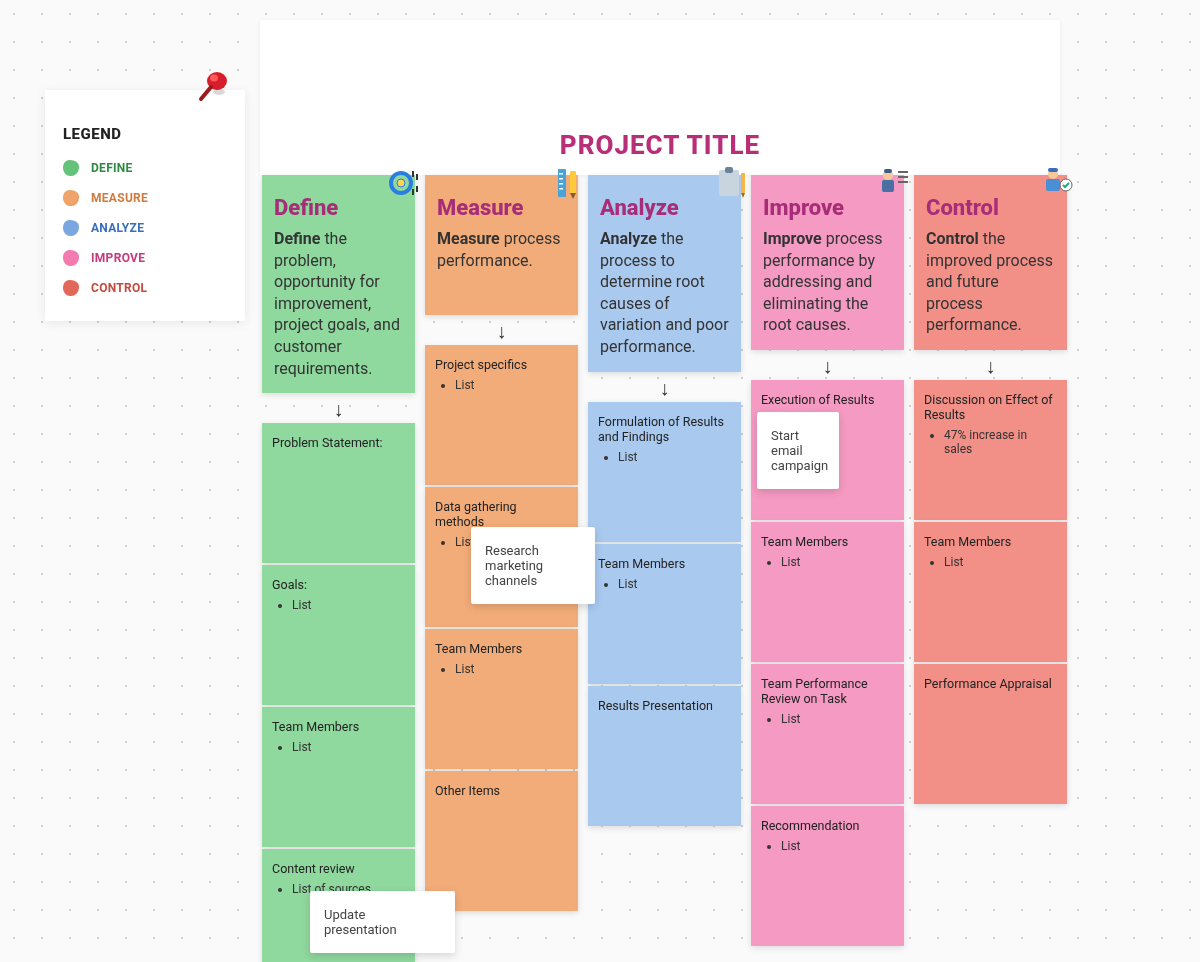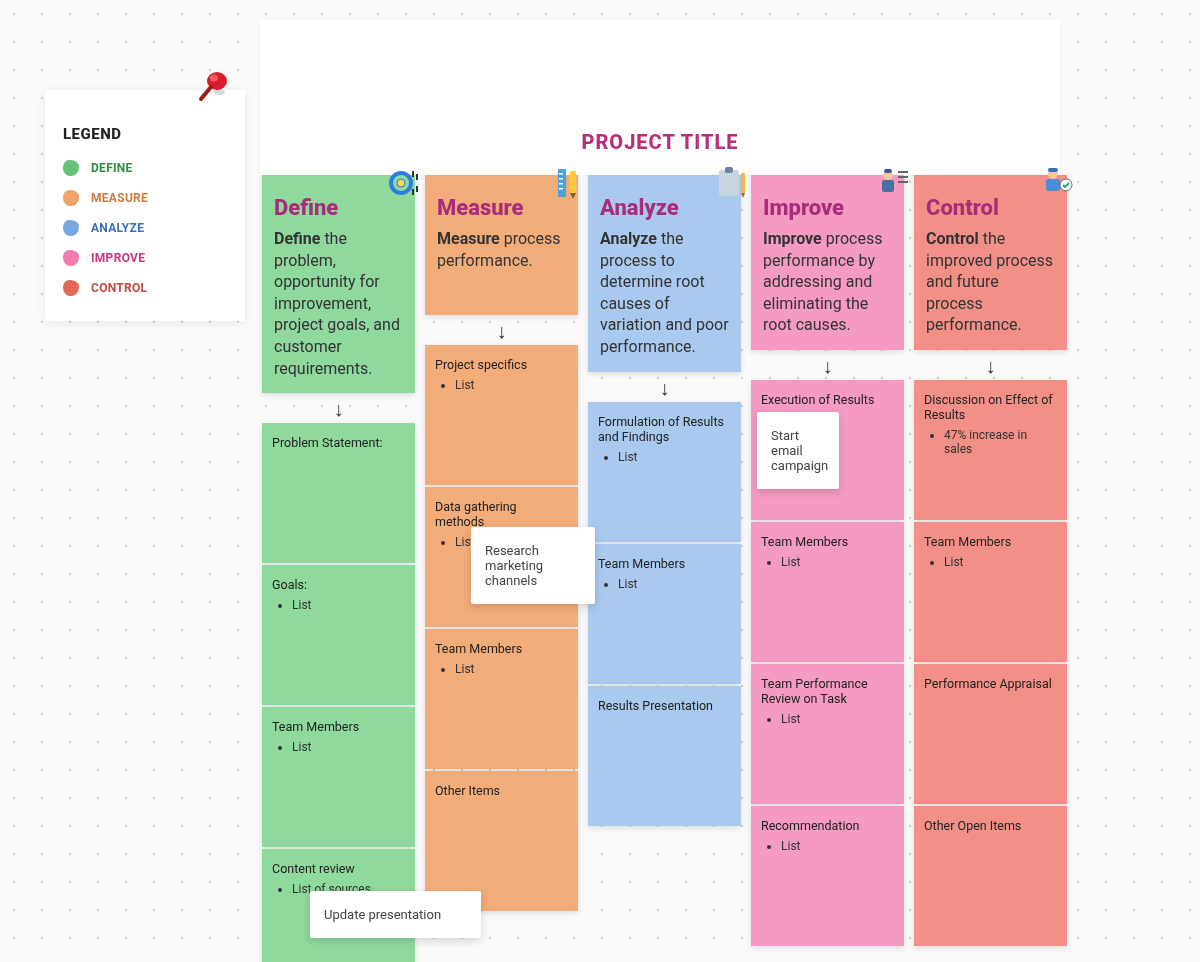--- a/index.html
+++ b/index.html
@@ -21,21 +21,21 @@
     height: 155px;
     background: #fff;
     box-shadow: 0 1px 4px rgba(0,0,0,0.05);
   }
   .project-title {
     position: absolute;
     top: 130px;
     left: 260px;
     right: 140px;
     text-align: center;
-    font-size: 20px;
+    font-size: 26px;
     font-weight: 800;
     letter-spacing: 1px;
     color: #b82e78;
   }
 
   
   .legend {
     position: absolute;
     left: 45px;
     top: 90px;
@@ -224,21 +224,21 @@
       <div class="cell-title">Team Members</div>
       <ul>
           <li>List</li>
         </ul>
     </div>
     <div class="cell bg-define">
       <div class="cell-title">Content review</div>
       <ul>
           <li>List of sources</li>
         </ul>
-      <div class="sticky" style="left:48px; top:42px; width:171px;">Update presentation</div>
+      <div class="sticky" style="left:48px; top:42px; width:145px;">Update presentation</div>
     </div>
   </div>
 
   <div class="col">
     <div class="col-header bg-measure">
       <div class="col-icon">
         <svg viewBox="0 0 36 36">
             <rect x="8" y="4" width="8" height="28" fill="#4aa3d6" rx="1"></rect>
             <rect x="9" y="8" width="4" height="1.5" fill="#fff"></rect>
             <rect x="9" y="13" width="4" height="1.5" fill="#fff"></rect>
@@ -370,18 +370,15 @@
     </div>
     <div class="cell bg-control">
       <div class="cell-title">Team Members</div>
       <ul>
           <li>List</li>
         </ul>
     </div>
     <div class="cell bg-control">
       <div class="cell-title">Performance Appraisal</div>
     </div>
-    <div class="cell bg-control">
-      <div class="cell-title">Other Open Items</div>
-    </div>
   </div>
 
 </div>
 
 </body></html>

